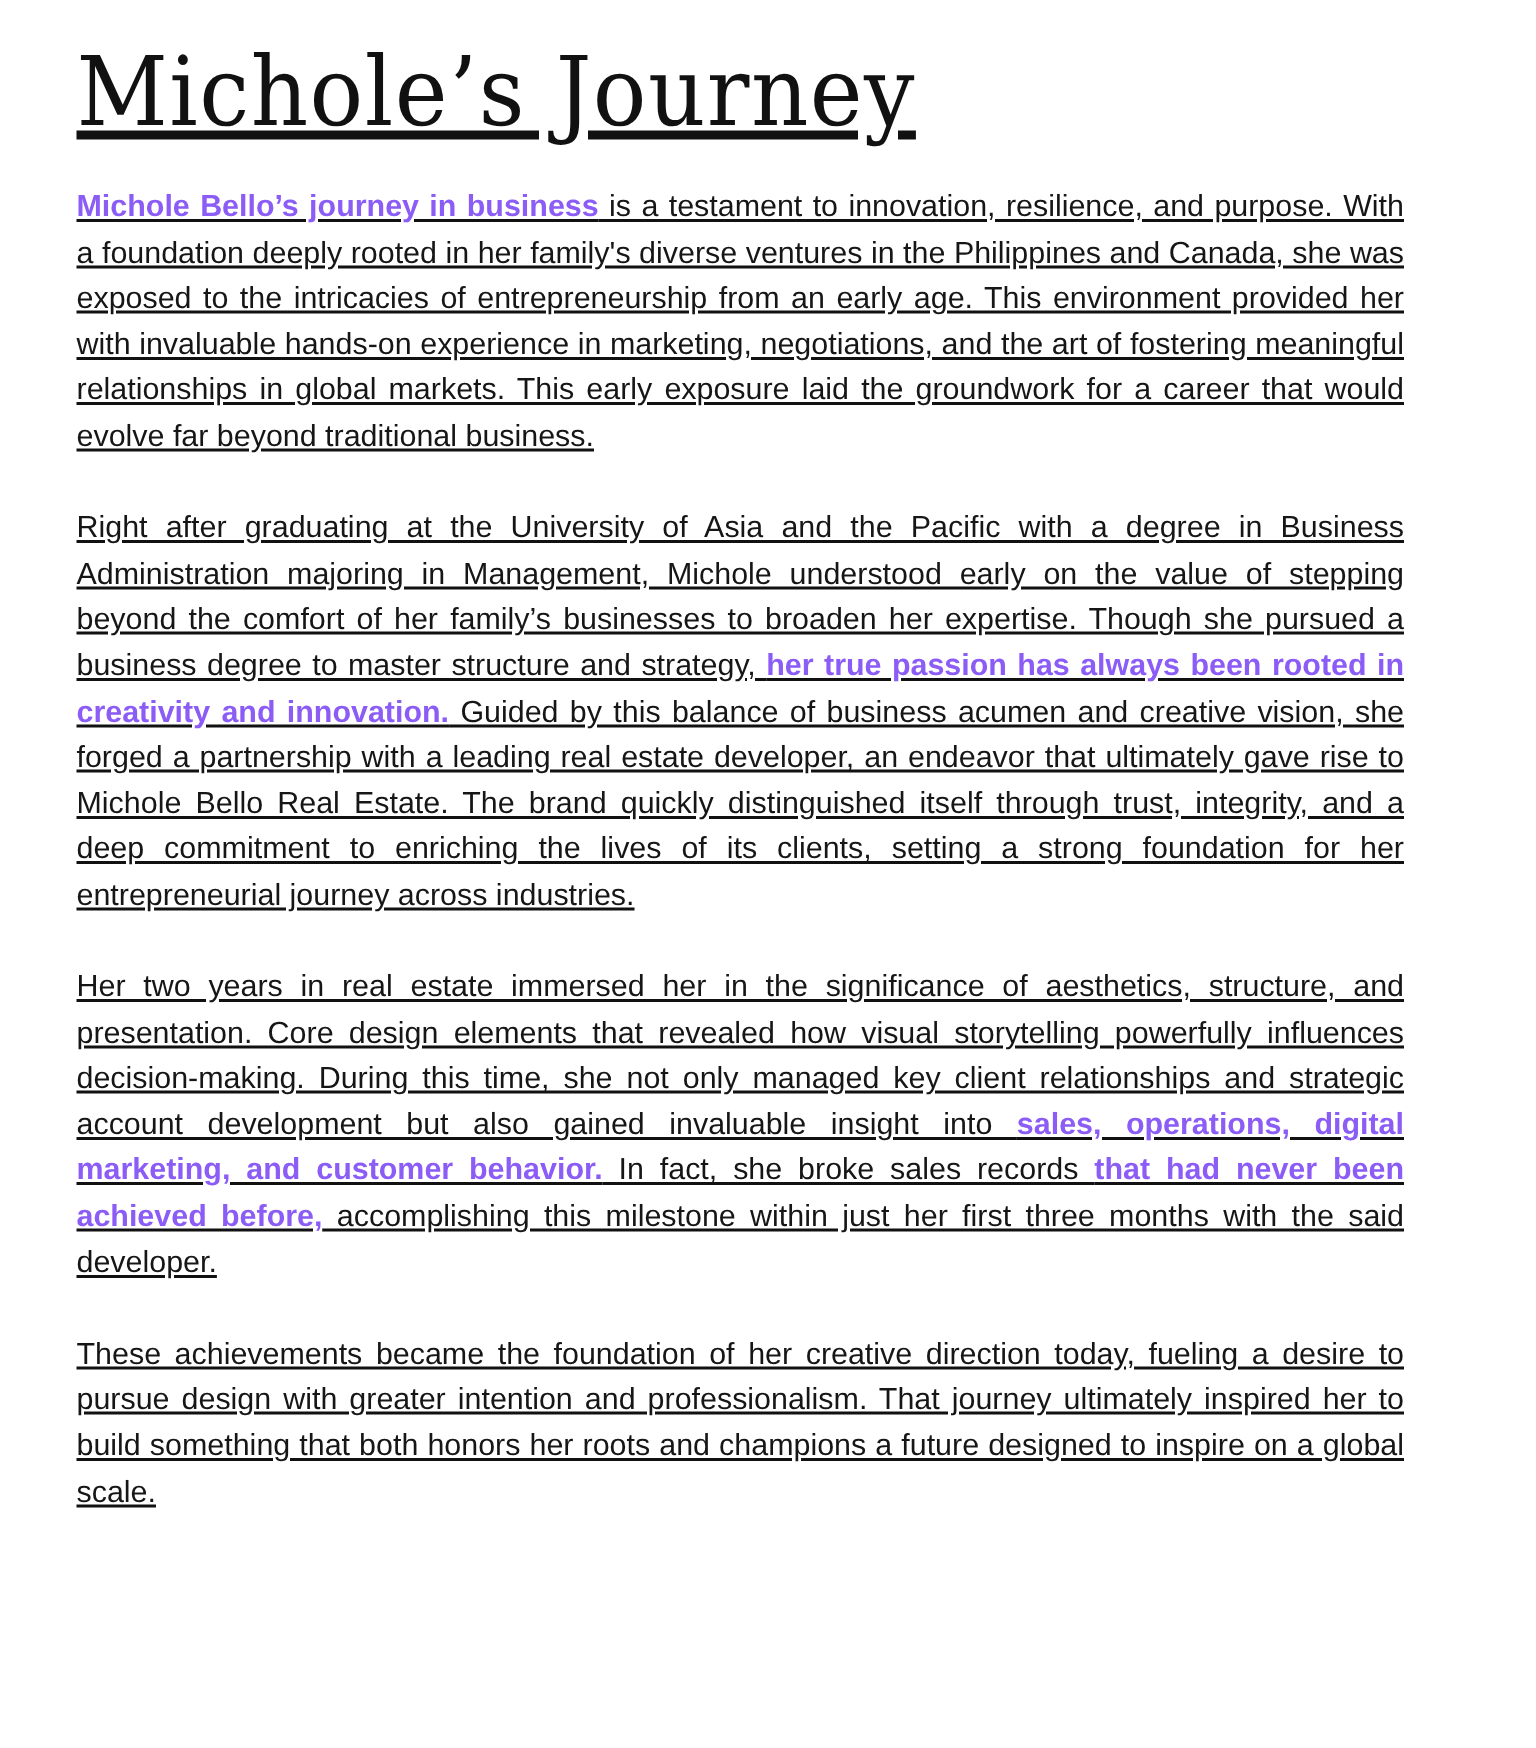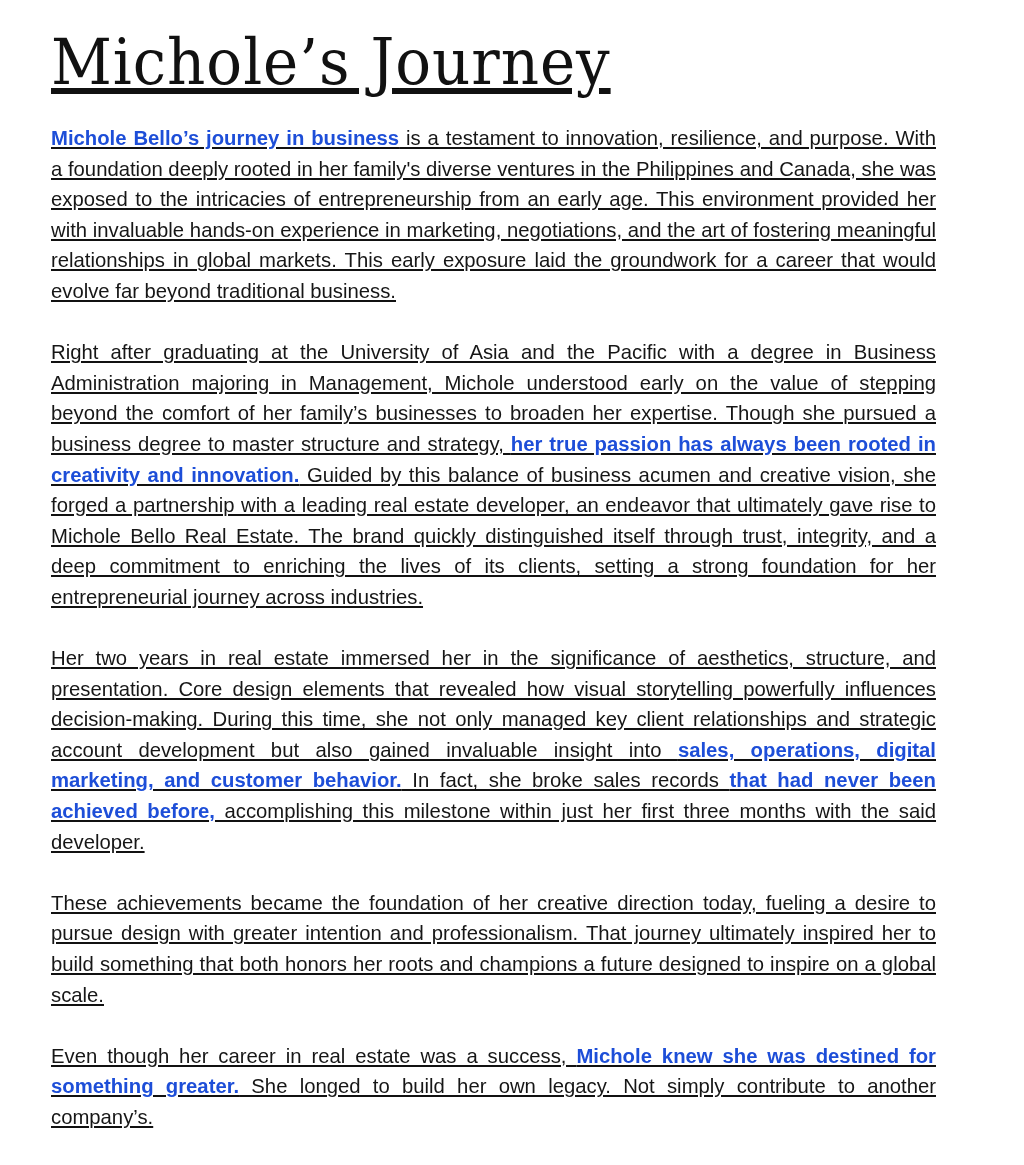--- a/index.html
+++ b/index.html
@@ -40,21 +40,21 @@
     p.para {
       margin: 0 0 30.6px 0;
       font-family: "Liberation Sans", "DejaVu Sans", sans-serif;
       font-size: 20.3px;
       line-height: 30.6px;
       text-align: justify;
       color: #161616;
     }
     p.para b {
       font-weight: bold;
-      color: #1d4ed8;
+      color: #8b5cf6;
     }
   </style>
 </head>
 <body>
 
 <div class="page">
   <h1 class="title">Michole’s Journey</h1>
   <div class="body-text">
 
     <p class="para">
@@ -66,18 +66,15 @@
     </p>
 
     <p class="para">
       <span>Her two years in real estate immersed her in the significance of aesthetics, structure, and presentation. Core design elements that revealed how visual storytelling powerfully influences decision-making. During this time, she not only managed key client relationships and strategic account development but also gained invaluable insight into </span><b>sales, operations, digital marketing, and customer behavior.</b><span> In fact, she broke sales records </span><b>that had never been achieved before,</b><span> accomplishing this milestone within just her first three months with the said developer.</span>
     </p>
 
     <p class="para">
       <span>These achievements became the foundation of her creative direction today, fueling a desire to pursue design with greater intention and professionalism. That journey ultimately inspired her to build something that both honors her roots and champions a future designed to inspire on a global scale.</span>
     </p>
 
-    <p class="para">
-      <span>Even though her career in real estate was a success, </span><b>Michole knew she was destined for something greater.</b><span> She longed to build her own legacy. Not simply contribute to another company’s.</span>
-    </p>
 
   </div>
 </div>
 
 </body></html>

